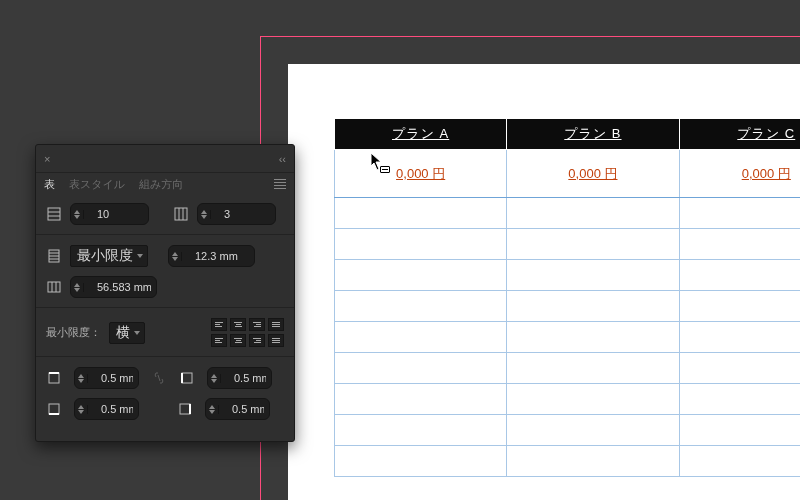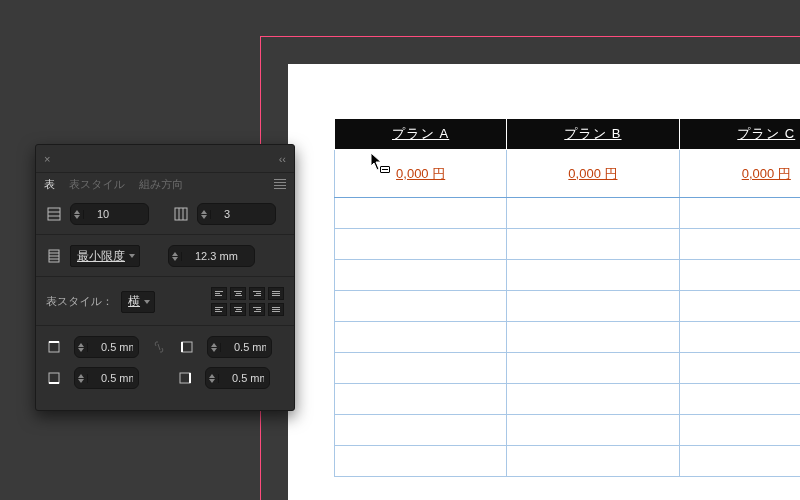--- a/index.html
+++ b/index.html
@@ -153,21 +153,21 @@
 
 .sel {
   display: flex; align-items: center;
   background: #1e1e1e;
   border: 1px solid #151515;
   border-radius: 2px;
   height: 22px; padding: 0 4px 0 6px;
   gap: 4px;
   color: #d8d8d8;
 }
-.sel .v { font-size: 12px; text-decoration: underline; }
+.sel .v { font-size: 14px; }
 .sel .caret {
   width: 0; height: 0;
   border-left: 3px solid transparent;
   border-right: 3px solid transparent;
   border-top: 4px solid #888;
 }
 
 .label { font-size: 11px; color: #b0b0b0; }
 
 .align-grid {
@@ -323,34 +323,50 @@
             <rect x="2" y="1" width="10" height="12" fill="none" stroke="#bbb"></rect>
             <line x1="2" y1="4" x2="12" y2="4" stroke="#bbb"></line>
             <line x1="2" y1="7" x2="12" y2="7" stroke="#bbb"></line>
             <line x1="2" y1="10" x2="12" y2="10" stroke="#bbb"></line>
           </svg>
       </span>
       <div class="sel">
         <span class="v">最小限度</span>
         <span class="caret"></span>
       </div>
-      <div class="spin wide" style="margin-left:20px">
+      <div class="spin wide" style="margin-left:12px">
         <span class="arrows">
             <span class="up"></span>
             <span class="dn"></span>
           </span>
         <input value="12.3 mm" style="">
       </div>
     </div>
 
+    <div class="row">
+      <span class="ic">
+        <svg viewBox="0 0 14 14">
+            <rect x="1" y="2" width="12" height="10" fill="none" stroke="#bbb"></rect>
+            <line x1="5" y1="2" x2="5" y2="12" stroke="#bbb"></line>
+            <line x1="9" y1="2" x2="9" y2="12" stroke="#bbb"></line>
+          </svg>
+      </span>
+      <div class="spin wide">
+        <span class="arrows">
+            <span class="up"></span>
+            <span class="dn"></span>
+          </span>
+        <input value="56.583 mm" style="">
+      </div>
+    </div>
 
     <div class="sep"></div>
 
     <div class="row">
-      <span class="label">表スタイル：</span>
+      <span class="label">最小限度：</span>
       <div class="sel">
         <span class="v">横</span>
         <span class="caret"></span>
       </div>
       <div class="align-grid">
         <div class="align-btn">
             <div class="bars">
               <span class="b1"></span>
               <span class="b2"></span>
               <span class="b3"></span>

